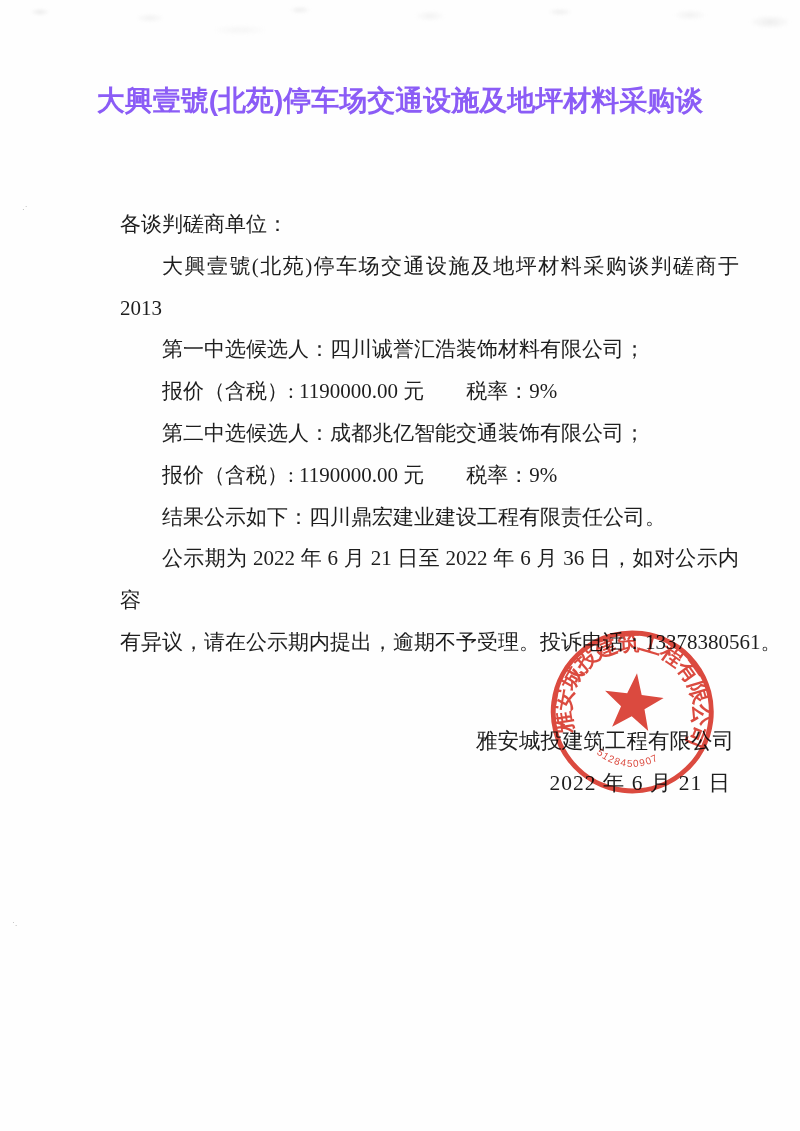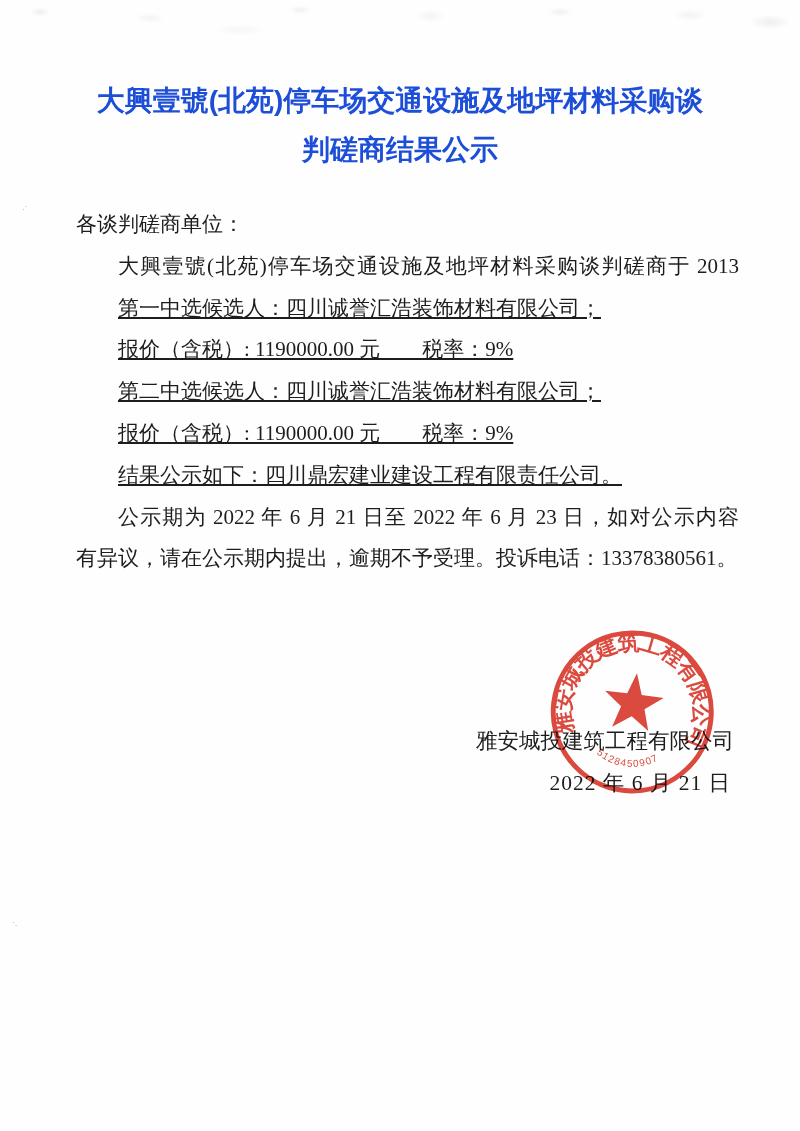--- a/index.html
+++ b/index.html
@@ -28,30 +28,30 @@
       radial-gradient(40px 8px at 240px 30px, rgba(210,210,210,.18), transparent 70%);
     filter:blur(1px);
   }
   .speck{position:absolute;color:#9a9a9a;font-size:8px;line-height:8px;}
   .doc-title{
     position:absolute;left:60px;top:76px;width:680px;
     text-align:center;
     font-family:"Liberation Sans","DejaVu Sans",sans-serif;
     font-weight:bold;
     font-size:28px;line-height:49px;
-    color:#1d4ed8;
+    color:#8b5cf6;
     letter-spacing:0px;
   }
   .body-text{
     position:absolute;left:76px;top:204px;width:663px;
     font-size:21px;line-height:41.8px;
     color:#1d1d1d;
   }
-  .line{white-space:nowrap;}
-  .indent{padding-left:42px;text-decoration:underline;}
+  .line{white-space:nowrap;margin-left:44px;}
+  .indent{padding-left:42px;}
   .justify{
     white-space:normal;
     text-align:justify;
     text-align-last:justify;
   }
   .signature{
     position:absolute;right:66px;top:720px;
     text-align:right;
     font-size:21.5px;line-height:42px;
     color:#1d1d1d;
@@ -69,32 +69,31 @@
 <body>
 
 <div class="page">
 
   <div class="scan-noise"></div>
   <div class="speck" style="left:22px;top:206px;">·˙</div>
   <div class="speck" style="left:12px;top:922px;">˙·</div>
 
   <div class="doc-title">
     <div>大興壹號(北苑)停车场交通设施及地坪材料采购谈</div>
-    <div>判磋商结果公示</div>
   </div>
 
   <div class="body-text">
     <div class="line">各谈判磋商单位：</div>
     <div class="line justify" style="text-indent:42px;">大興壹號(北苑)停车场交通设施及地坪材料采购谈判磋商于 2013</div>
     <div class="line indent">第一中选候选人：四川诚誉汇浩装饰材料有限公司；</div>
     <div class="line indent">报价（含税）: 1190000.00 元　　税率：9%</div>
-    <div class="line indent">第二中选候选人：四川诚誉汇浩装饰材料有限公司；</div>
+    <div class="line indent">第二中选候选人：成都兆亿智能交通装饰有限公司；</div>
     <div class="line indent">报价（含税）: 1190000.00 元　　税率：9%</div>
     <div class="line indent">结果公示如下：四川鼎宏建业建设工程有限责任公司。</div>
-    <div class="line justify" style="text-indent:42px;">公示期为 2022 年 6 月 21 日至 2022 年 6 月 23 日，如对公示内容</div>
+    <div class="line justify" style="text-indent:42px;">公示期为 2022 年 6 月 21 日至 2022 年 6 月 36 日，如对公示内容</div>
     <div class="line">有异议，请在公示期内提出，逾期不予受理。投诉电话：13378380561。</div>
   </div>
 
   <div class="signature">
     <div>雅安城投建筑工程有限公司</div>
     <div class="sig-date">2022 年 6 月 21 日</div>
   </div>
 
   <div class="stamp">
     <svg width="182" height="180" viewBox="0 0 182 180" xmlns="http://www.w3.org/2000/svg">

